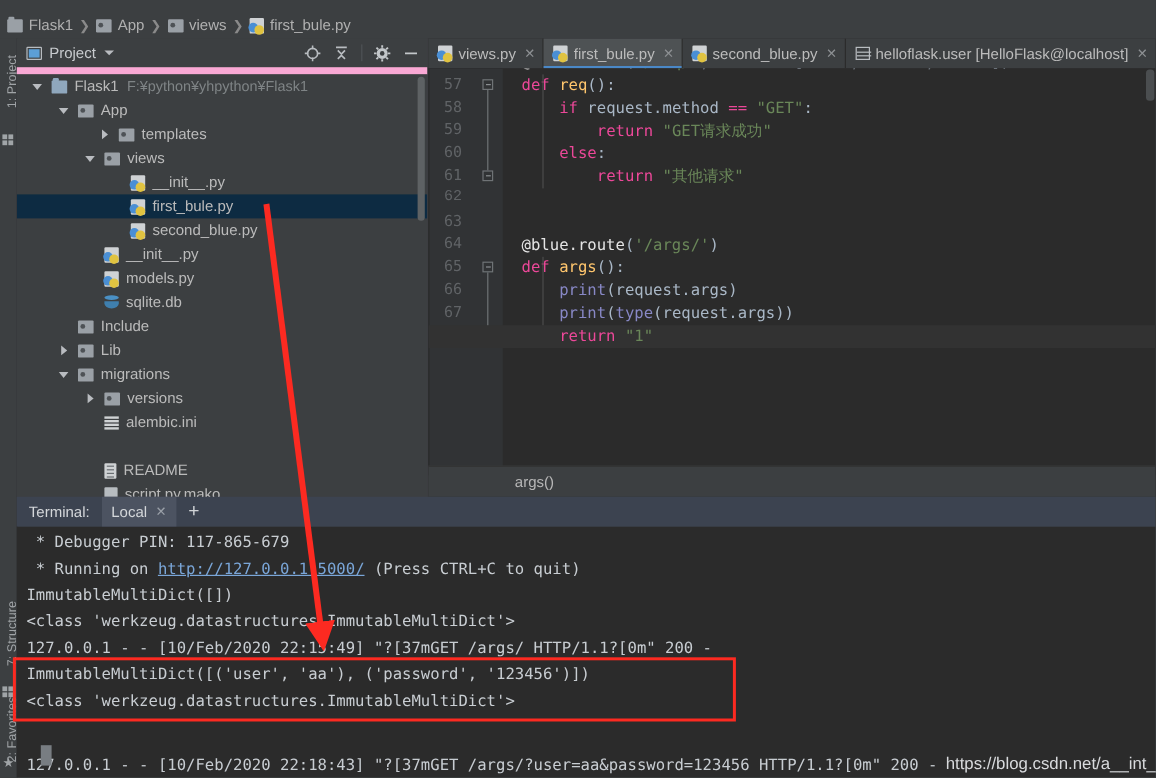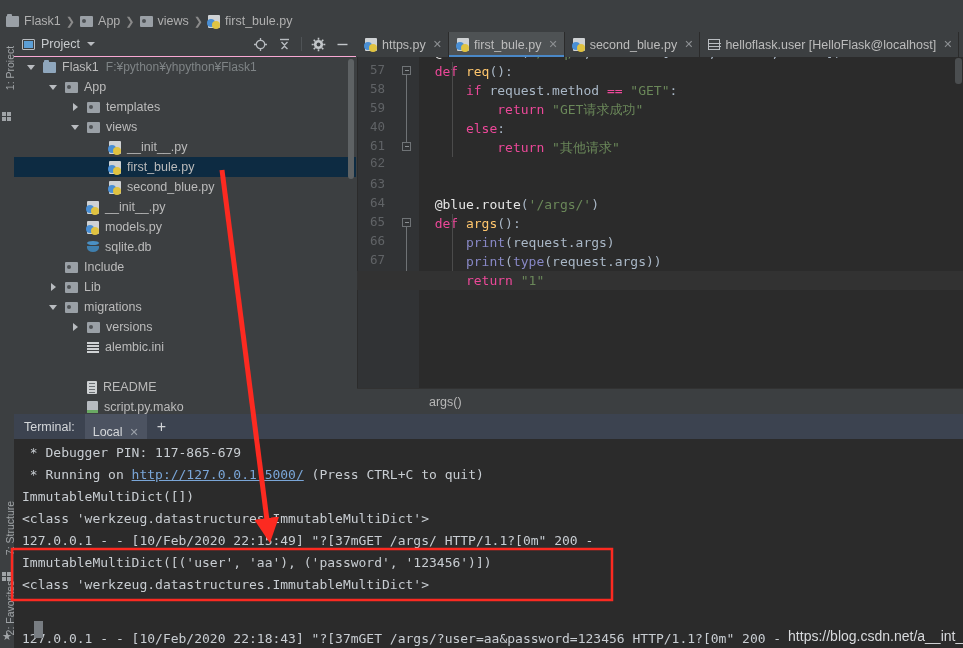--- a/index.html
+++ b/index.html
@@ -58,21 +58,21 @@
           border-right:1px solid #2b2b2b;}
   .vlabel{position:absolute;left:-18px;width:56px;transform:rotate(-90deg);
           transform-origin:center center;font-size:10.5px;color:#a0a4a7;white-space:nowrap;text-align:center;}
   .vsq{position:absolute;left:2px;width:9px;height:9px;}
   .vsq i{position:absolute;width:3.5px;height:3.5px;background:#a0a4a7;}
   .vstar{position:absolute;left:2px;bottom:6px;color:#a0a4a7;font-size:11px;line-height:11px;}
 
   
   .projpanel{position:absolute;left:14px;top:32px;width:342px;height:382px;background:#3c3f41;}
   .projhead{position:relative;height:24px;display:flex;align-items:center;background:#3c3f41;
-            border-bottom:1px solid #f9a8d4;}
+            border-bottom:6px solid #f9a8d4;}
   .projhead .titlewrap{display:flex;align-items:center;padding-left:8px;}
   .sqicon{width:13px;height:11px;border:1.5px solid #b8bcc0;box-sizing:border-box;border-radius:1px;margin-right:6px;position:relative;}
   .sqicon:after{content:"";position:absolute;left:1px;top:1px;right:1px;bottom:1px;background:#5c9fd6;}
   .projhead .ptitle{font-size:12.5px;color:#c8cbce;}
   .caret{margin-left:7px;width:0;height:0;border-left:4px solid transparent;border-right:4px solid transparent;border-top:4px solid #b9bcc0;}
   .ptools{position:absolute;right:6px;top:0;height:24px;display:flex;align-items:center;gap:9px;}
   .tico{width:15px;height:15px;position:relative;}
   .tico svg{display:block;}
   .tsep{width:1px;height:14px;background:#4f5356;}
 
@@ -114,21 +114,21 @@
   .edborder{position:absolute;left:0;top:0;width:1px;height:339px;background:#2b2b2b;}
 
   .statuscrumb{position:absolute;left:357px;top:388px;width:606px;height:26px;background:#3c3f41;
                display:flex;align-items:center;padding-left:72px;box-sizing:border-box;
                font-size:12.5px;color:#b7b7b7;border-top:1px solid #323232;}
 
   
   .termhead{position:absolute;left:14px;top:414px;width:949px;height:25px;background:#3c4350;
             display:flex;align-items:center;}
   .termlabel{padding:0 10px 0 10px;font-size:12.5px;color:#d4d7da;}
-  .termtab{display:flex;align-items:flex-end;height:25px;padding:0 8px;background:#4c5361;
+  .termtab{display:flex;align-items:center;height:25px;padding:0 8px;background:#4c5361;
            font-size:12.5px;color:#d4d7da;}
   .termtab .x{margin-left:7px;color:#9aa0a8;font-size:11px;}
   .termplus{padding:0 10px;color:#d0d3d6;font-size:16px;line-height:16px;}
 
   .termbody{position:absolute;left:14px;top:439px;width:949px;height:209px;background:#2b2b2b;
             overflow:hidden;font-family:"DejaVu Sans Mono",monospace;font-size:13px;line-height:22px;}
   .tline{position:absolute;left:8px;white-space:pre;color:#c8cdd2;}
   .tline a{color:#7aa6d8;text-decoration:underline;}
   .cursorblk{position:absolute;left:20px;width:9px;height:17px;background:#787d82;}
 
@@ -300,21 +300,21 @@
           <span class="twist"></span>
           <span class="ic ic-py" style="margin-left: 4px;"></span>
           <span class="tlabel">__init__.py</span>
         </div>
         <div class="trow" style="top: 60px; position: absolute; left: 0px; right: 0px;">
           <span style="display: inline-block; width: 56px;"></span>
           <span class="twist down"></span>
           <span class="ic ic-mfolder" style="margin-left: 4px;"></span>
           <span class="tlabel">views</span>
         </div>
-        <div class="trow" style="top: 40px; position: absolute; left: 0px; right: 0px;">
+        <div class="trow" style="top: 40px; position: absolute; left: 12px; right: 0px;">
           <span style="display: inline-block; width: 56px;"></span>
           <span class="twist right"></span>
           <span class="ic ic-mfolder" style="margin-left: 4px;"></span>
           <span class="tlabel">templates</span>
         </div>
         <div class="trow" style="top: 20px; position: absolute; left: 0px; right: 0px;">
           <span style="display: inline-block; width: 34px;"></span>
           <span class="twist down"></span>
           <span class="ic ic-mfolder" style="margin-left: 4px;"></span>
           <span class="tlabel">App</span>
@@ -328,21 +328,21 @@
         </div>
 
       <div class="projscroll"></div>
     </div>
   </div>
 
   <div class="editor">
     <div class="tabbar">
       <div class="tab">
         <span class="ic ic-py"></span>
-        <span>https.py</span>
+        <span>views.py</span>
         <span class="x">✕</span>
       </div>
       <div class="tab active">
         <span class="ic ic-py"></span>
         <span>first_bule.py</span>
         <span class="x">✕</span>
       </div>
       <div class="tab">
         <span class="ic ic-py"></span>
         <span>second_blue.py</span>
@@ -354,21 +354,21 @@
         <span class="x">✕</span>
       </div>
     </div>
 
     <div class="codearea">
       <div class="gutter">
           <div class="lnum" style="top: -14px;">56</div>
           <div class="lnum" style="top: 5px;">57</div>
           <div class="lnum" style="top: 24px;">58</div>
           <div class="lnum" style="top: 43px;">59</div>
-          <div class="lnum" style="top: 62px;">40</div>
+          <div class="lnum" style="top: 62px;">60</div>
           <div class="lnum" style="top: 81px;">61</div>
           <div class="lnum" style="top: 100px; font-family: Liberation Mono, monospace;">62</div>
           <div class="lnum" style="top: 119px;">63</div>
           <div class="lnum" style="top: 138px;">64</div>
           <div class="lnum" style="top: 157px;">65</div>
           <div class="lnum" style="top: 176px;">66</div>
           <div class="lnum" style="top: 195px; text-align: center;">67</div>
           <div class="lnum" style="top: 214px;">68</div>
           <div class="fold" style="top: 9px;">
             <span class="box"></span>

